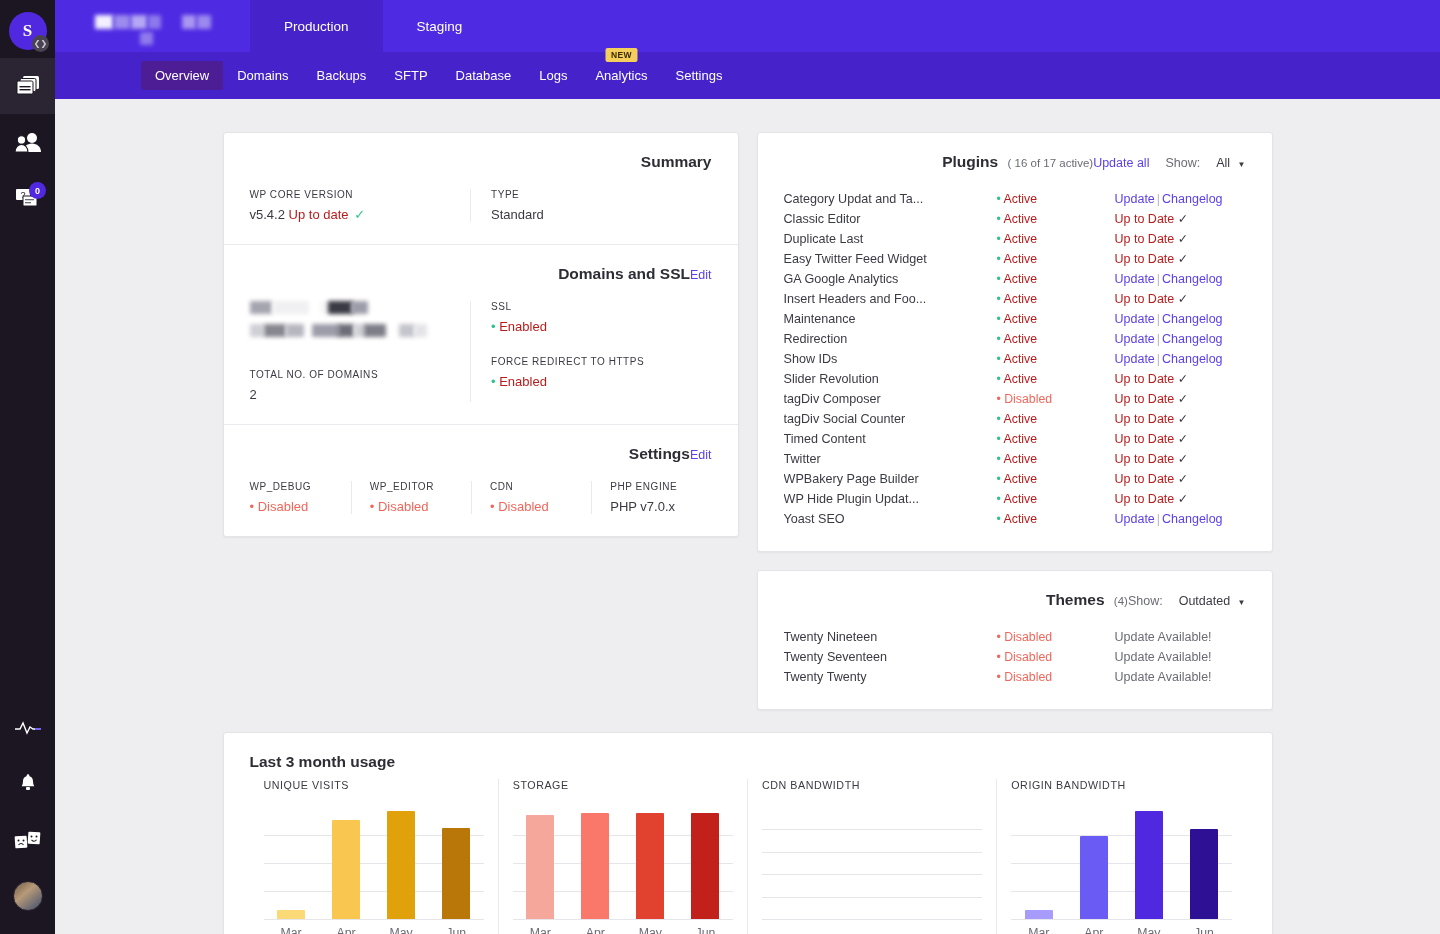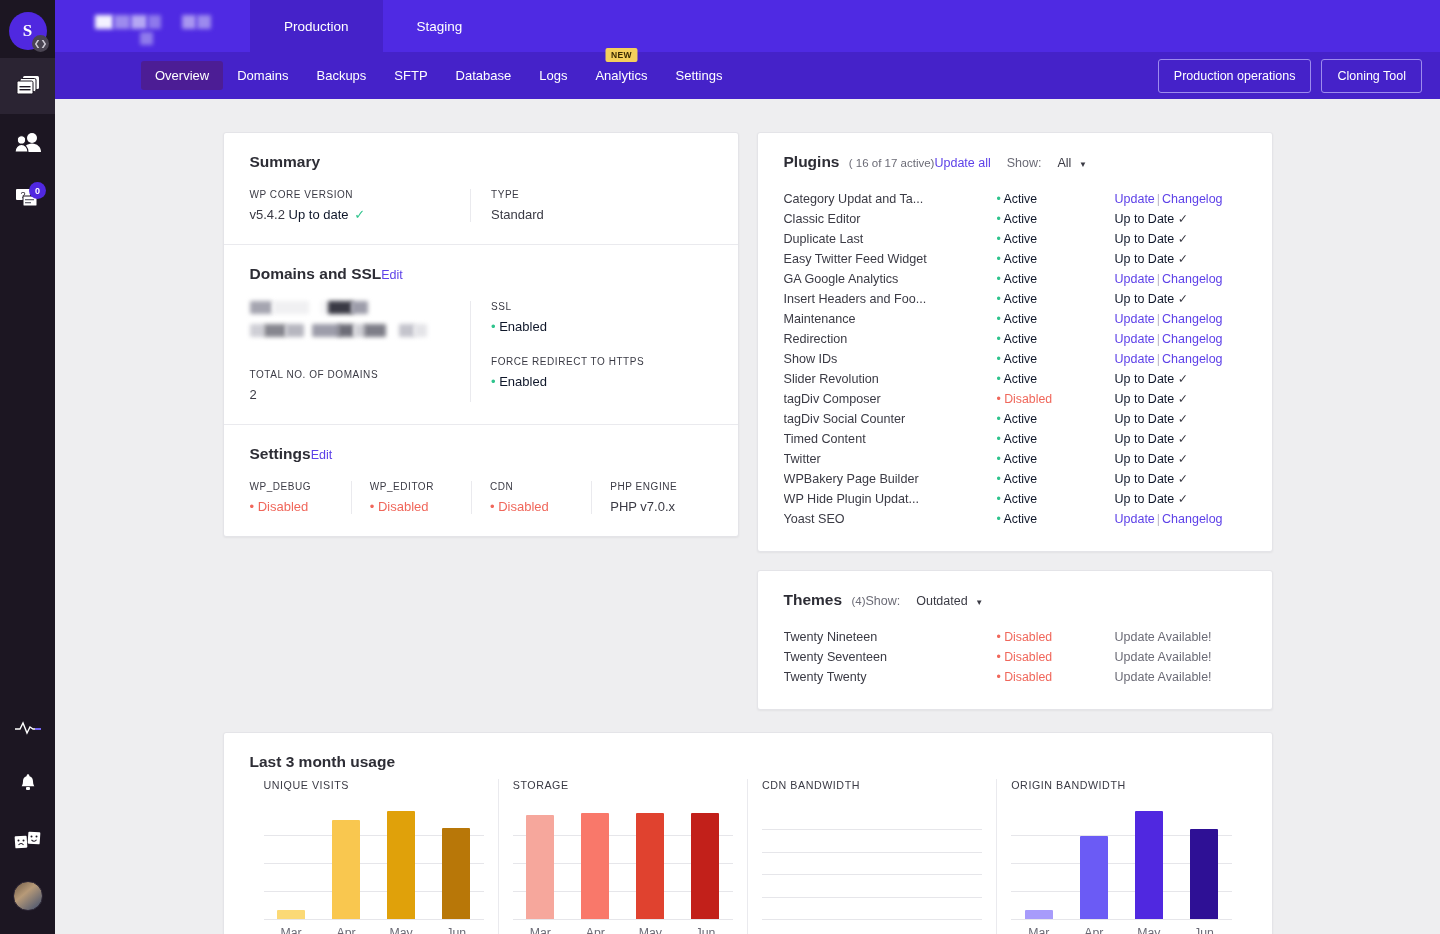--- a/index.html
+++ b/index.html
@@ -100,31 +100,31 @@
     width: 1050px; margin: 0 auto; display: grid;
     grid-template-columns: 516px 516px; column-gap: 18px; align-items: start;
   }
 
   .card {
     background: #fff; border: 1px solid #e4e4e8; border-radius: 3px;
     box-shadow: 0 1px 2px rgba(0,0,0,.05);
   }
   .sect { padding: 20px 26px 22px 26px; }
   .sect + .sect { border-top: 1px solid #eaeaee; }
-  .sect-head { display: flex; align-items: baseline; justify-content: flex-start; margin-bottom: 18px; }
+  .sect-head { display: flex; align-items: baseline; justify-content: flex-end; margin-bottom: 18px; }
   .sect-title { font-size: 15.5px; color: #2d2d35; font-weight: bold; }
   .sect-title .count { font-size: 11.5px; font-weight: normal; color: #6b6b76; margin-left: 5px; }
   .edit-link { color: #5d41e8; font-size: 12.5px; cursor: pointer; }
 
   .cols2 { display: flex; }
   .col { flex: 1 1 0; padding-right: 16px; }
   .col + .col { border-left: 1px solid #eaeaee; padding-left: 20px; }
   .lbl { font-size: 10px; letter-spacing: .55px; color: #3a3a44; text-transform: uppercase; margin-bottom: 7px; }
   .val { font-size: 13px; color: #3a3a44; }
-  .ok { color: #0f172a; }
+  .ok { color: #b91c1c; }
   .bad { color: #f0675b; }
   .val .tick { color: #2fc48d; margin-left: 2px; }
   .dot-ok::before { content: "• "; color: #2fc48d; }
   .dot-bad::before { content: "• "; color: #f0675b; }
   .stack-gap { margin-top: 22px; }
 
   .cols4 { display: flex; margin-top: 13px; }
   .col4 { flex: 1 1 0; }
   .col4 + .col4 { border-left: 1px solid #eaeaee; padding-left: 18px; }
 
@@ -260,24 +260,20 @@
       <div class="nav-item">Domains</div>
       <div class="nav-item">Backups</div>
       <div class="nav-item">SFTP</div>
       <div class="nav-item">Database</div>
       <div class="nav-item">Logs</div>
       <div class="nav-item">
         <span class="nav-new">NEW</span>
         <span>Analytics</span>
       </div>
       <div class="nav-item">Settings</div>
-      <div class="nav-right">
-        <button class="ghost-btn">Production operations</button>
-        <button class="ghost-btn">Cloning Tool</button>
-      </div>
     </div>
 
     <div class="content">
       <div class="grid">
 
         <div class="card">
 
           <div class="sect">
             <div class="sect-head">
               <span class="sect-title">Summary</span>

